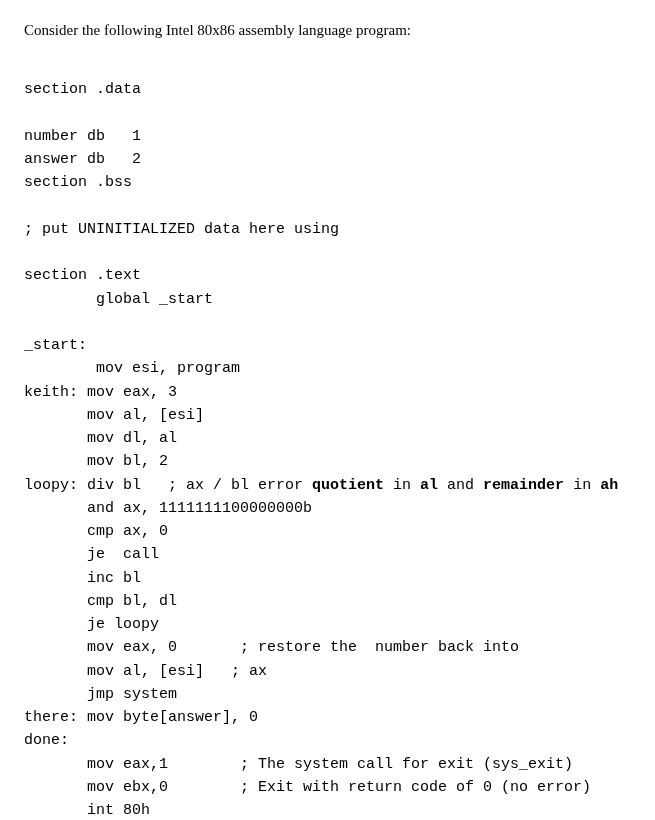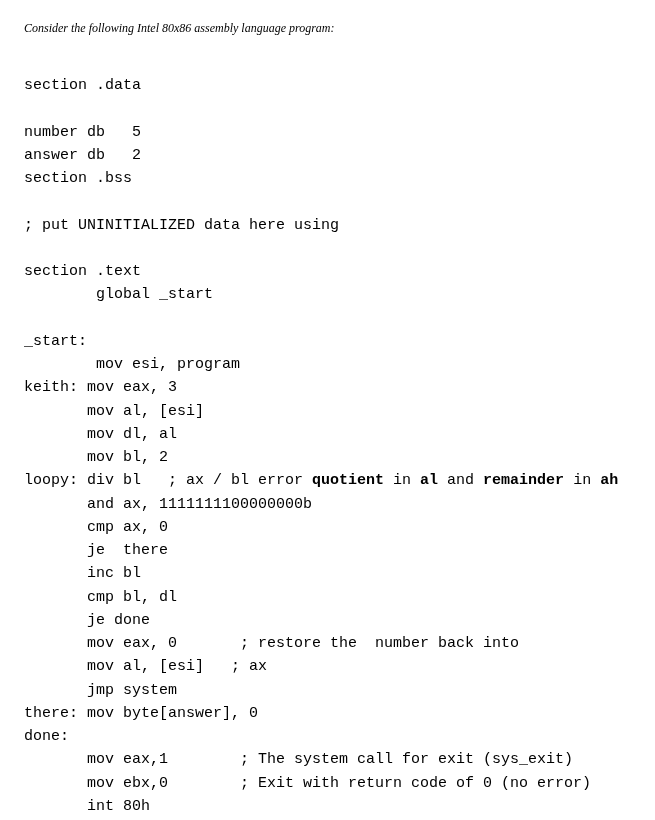--- a/index.html
+++ b/index.html
@@ -7,64 +7,63 @@
     padding: 20px 24px;
     font-family: "Times New Roman", Times, serif;
     font-size: 15px;
     color: #000;
     background: #fff;
     width: 655px;
     box-sizing: border-box;
   }
   .prose {
     font-family: "Times New Roman", Times, serif;
-    font-size: 12px;
+    font-size: 15px;
     line-height: 1.4;
     margin: 0 0 11px 0;
-    font-style: italic;
   }
   .code {
     font-family: "Courier New", Courier, monospace;
     font-size: 15px;
     line-height: 1.55;
     white-space: pre;
     margin: 14px 0 0 0;
   }
   b { font-weight: bold; font-family: Liberation Mono, monospace; }
 </style>
 </head>
 <body>
 
 <p class="prose">Consider the following Intel  80x86 assembly language program:</p>
 
 <div class="code">
 <span>section .data</span>
 <span></span>
-<span>number db   5</span>
+<span>number db   1</span>
 <span>answer db   2</span>
 <span>section .bss</span>
 <span></span>
 <span>; put UNINITIALIZED data here using</span>
 <span></span>
 <span>section .text</span>
 <span>        global _start</span>
 <span></span>
 <span>_start:</span>
 <span>        mov esi, program</span>
 <span>keith: mov eax, 3</span>
 <span>       mov al, [esi]</span>
 <span>       mov dl, al</span>
 <span>       mov bl, 2</span>
 <span><span>loopy: div bl   ; ax / bl error </span><b>quotient</b><span> in </span><b>al</b><span> and </span><b>remainder</b><span> in </span><b>ah</b></span>
 <span>       and ax, 1111111100000000b</span>
 <span>       cmp ax, 0</span>
-<span>       je  there</span>
+<span>       je  call</span>
 <span>       inc bl</span>
 <span>       cmp bl, dl</span>
-<span>       je done</span>
+<span>       je loopy</span>
 <span>       mov eax, 0       ; restore the  number back into</span>
 <span>       mov al, [esi]   ; ax</span>
 <span>       jmp system</span>
 <span>there: mov byte[answer], 0</span>
 <span>done:</span>
 <span>       mov eax,1        ; The system call for exit (sys_exit)</span>
 <span>       mov ebx,0        ; Exit with return code of 0 (no error)</span>
 <span>       int 80h</span>
 </div>
 

